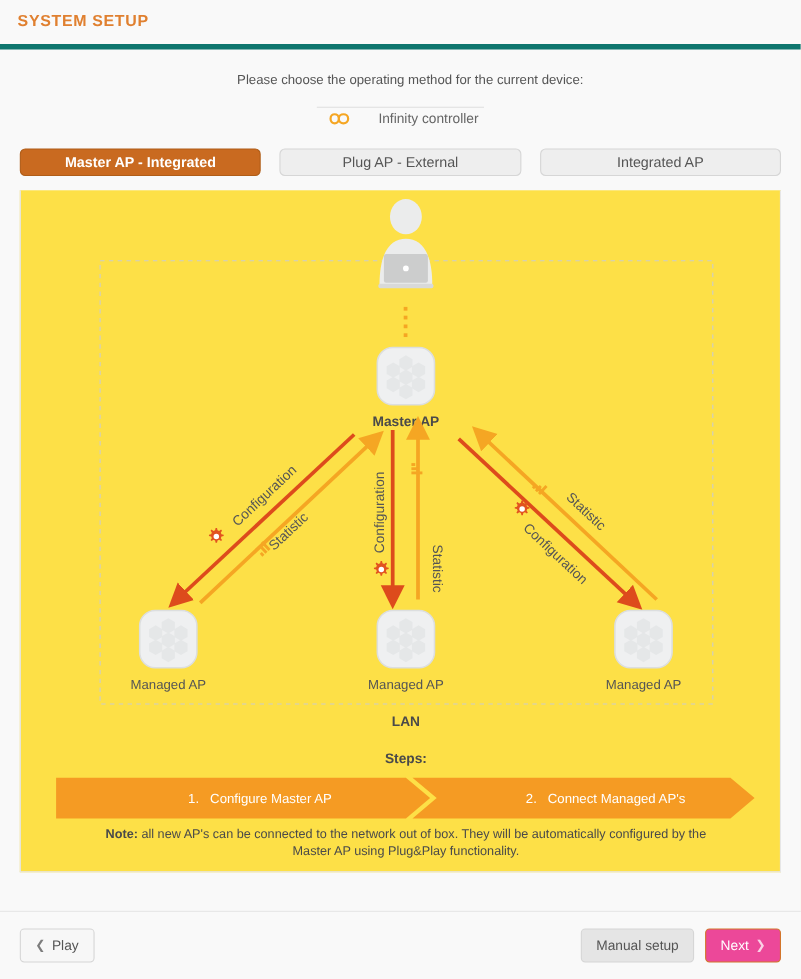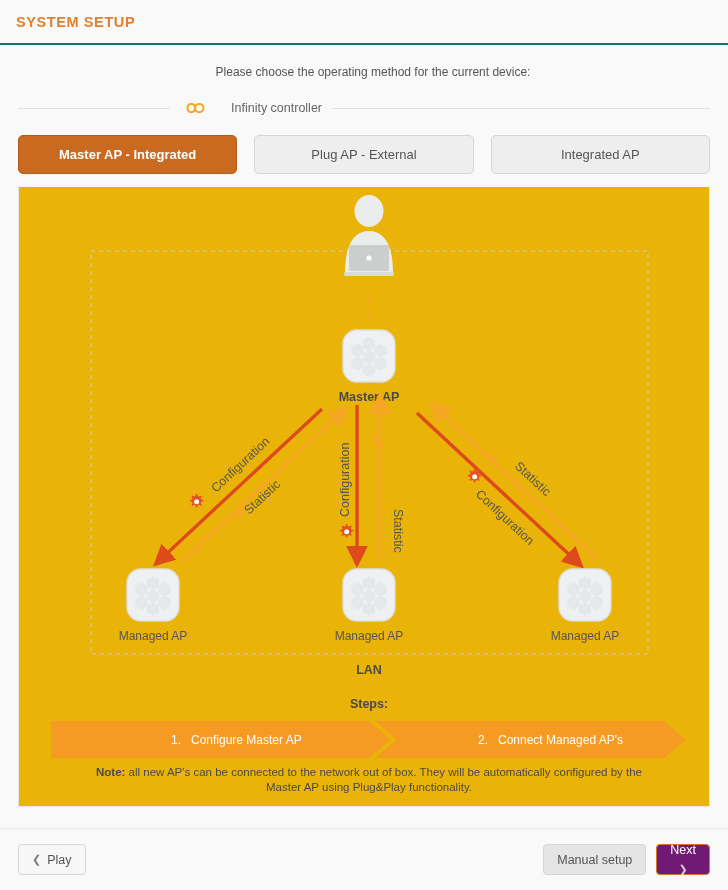--- a/index.html
+++ b/index.html
@@ -12,21 +12,21 @@
     color: #555;
     overflow: hidden;
   }
 
   
   .page-header {
     height: 45px;
     display: flex;
     align-items: center;
     padding-left: 16px;
-    border-bottom: 2px solid #0f766e;
+    border-bottom: 5px solid #0f766e;
     background: #f9f9f9;
   }
   .page-title {
     color: #e08030;
     font-size: 14.5px;
     font-weight: bold;
     letter-spacing: 0.6px;
   }
 
   
@@ -36,20 +36,21 @@
     color: #555;
     text-align: center;
   }
 
   
   .divider-row {
     margin: 18px 18px 0 18px;
     display: flex;
     align-items: center;
     height: 22px;
+    flex-direction: column;
   }
   .divider-line { flex: 0 0 auto; height: 1px; background: #e0e0e0; }
   .divider-line.left  { width: 152px; }
   .divider-line.right { flex: 1 1 auto; }
   .infinity-wrap {
     display: flex; align-items: center;
     padding: 0 10px;
   }
   .infinity-label {
     font-size: 12.5px;
@@ -59,21 +60,21 @@
   }
 
   
   .tabs {
     display: flex;
     margin: 16px 18px 0 18px;
     gap: 17px;
   }
   .tab {
     flex: 1 1 0;
-    height: 39px;
+    height: 25px;
     border-radius: 5px;
     display: flex;
     align-items: center;
     justify-content: center;
     font-size: 13px;
     border: 1px solid #d6d6d6;
     background: #eeeeee;
     color: #555;
     cursor: pointer;
     user-select: none;
@@ -81,21 +82,21 @@
   .tab.active {
     background: #c96a20;
     border-color: #b05d18;
     color: #fff;
     font-weight: bold;
   }
 
   
   .panel {
     margin: 13px 18px 0 18px;
-    background: #eab308;
+    background: #fde047;
     border: 1px solid #e6e6e6;
     border-top: none;
     height: 620px;
     position: relative;
   }
 
   
   .diagram { position: absolute; top: 0; left: 0; }
 
   
@@ -119,24 +120,23 @@
     cursor: pointer;
     user-select: none;
     border: 1px solid #d6d6d6;
     background: #e5e5e5;
     color: #555;
     padding: 0 13px;
     gap: 6px;
   }
   .btn.back { background: #f7f7f7; }
   .btn.primary {
-    background: #701a75;
+    background: #ec4899;
     border-color: #d2752a;
     color: #ffffff;
-    flex-direction: column;
   }
   .footer-right { margin-left: auto; display: flex; gap: 10px; }
   .chev { font-size: 11px; opacity: .75; }
 </style>
 </head>
 <body>
 
 <div class="page-header">
   <div class="page-title">SYSTEM SETUP</div>
 </div>

